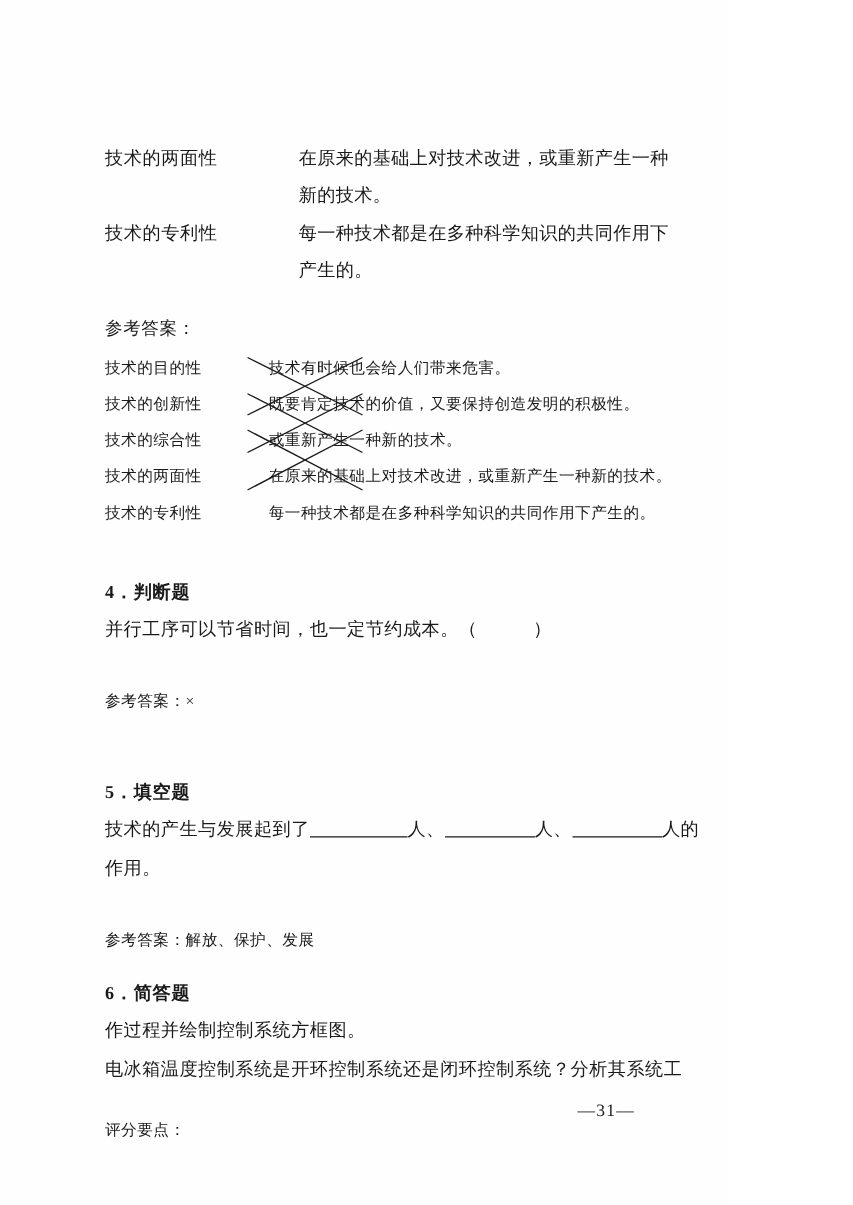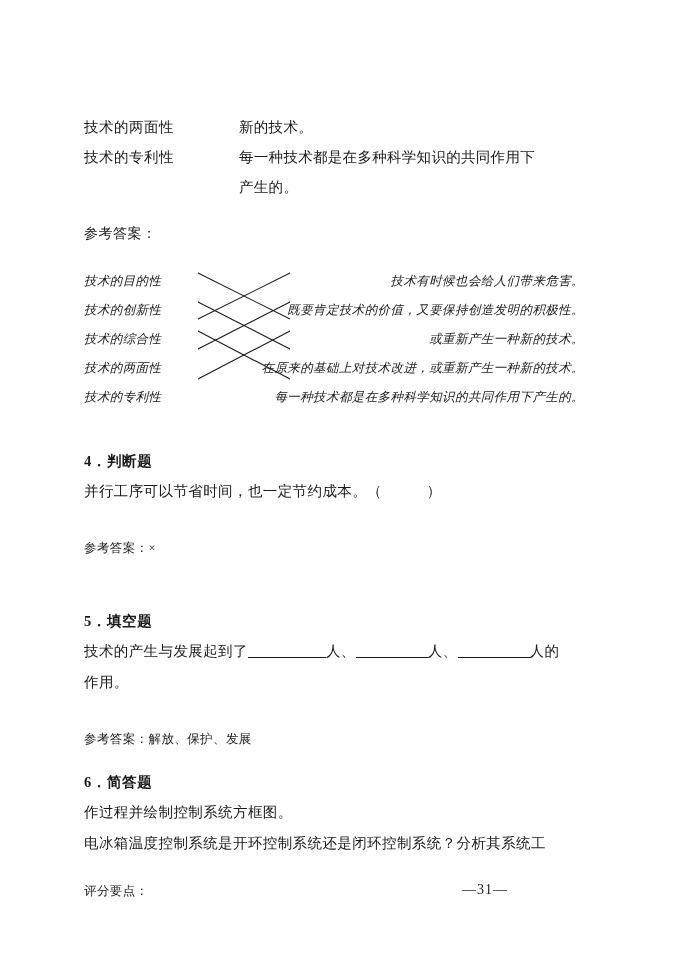--- a/index.html
+++ b/index.html
@@ -49,41 +49,39 @@
 
   
   .answer-label {
     font-size: 14px;
     line-height: 28px;
     margin-top: 18px;
     letter-spacing: 0.5px;
   }
   .match-block {
     position: relative;
-    margin-top: 19px;
-    font-style: italic;
+    margin-top: 2px;
   }
   .match-row {
     display: flex;
     align-items: flex-start;
     font-size: 12.5px;
     line-height: 29px;
     position: relative;
     z-index: 2;
   }
   .match-left {
     width: 125px;
     flex: 0 0 125px;
     letter-spacing: 0.4px;
   }
   .match-right {
     flex: 1;
     letter-spacing: 0.4px;
     padding-left: 6px;
-    text-align: right;
   }
   .match-lines {
     position: absolute;
     left: 110px;
     top: 0;
     width: 110px;
     height: 150px;
     z-index: 1;
     pointer-events: none;
   }
@@ -129,20 +127,21 @@
 </style>
 </head>
 <body>
 
 <div class="page">
   <div class="content">
 
     <div class="def-row">
       <div class="def-term">技术的两面性</div>
       <div class="def-desc">
+        <div>在原来的基础上对技术改进，或重新产生一种</div>
         <div>新的技术。</div>
       </div>
     </div>
 
     <div class="def-row">
       <div class="def-term">技术的专利性</div>
       <div class="def-desc">
         <div>每一种技术都是在多种科学知识的共同作用下</div>
         <div>产生的。</div>
       </div>

